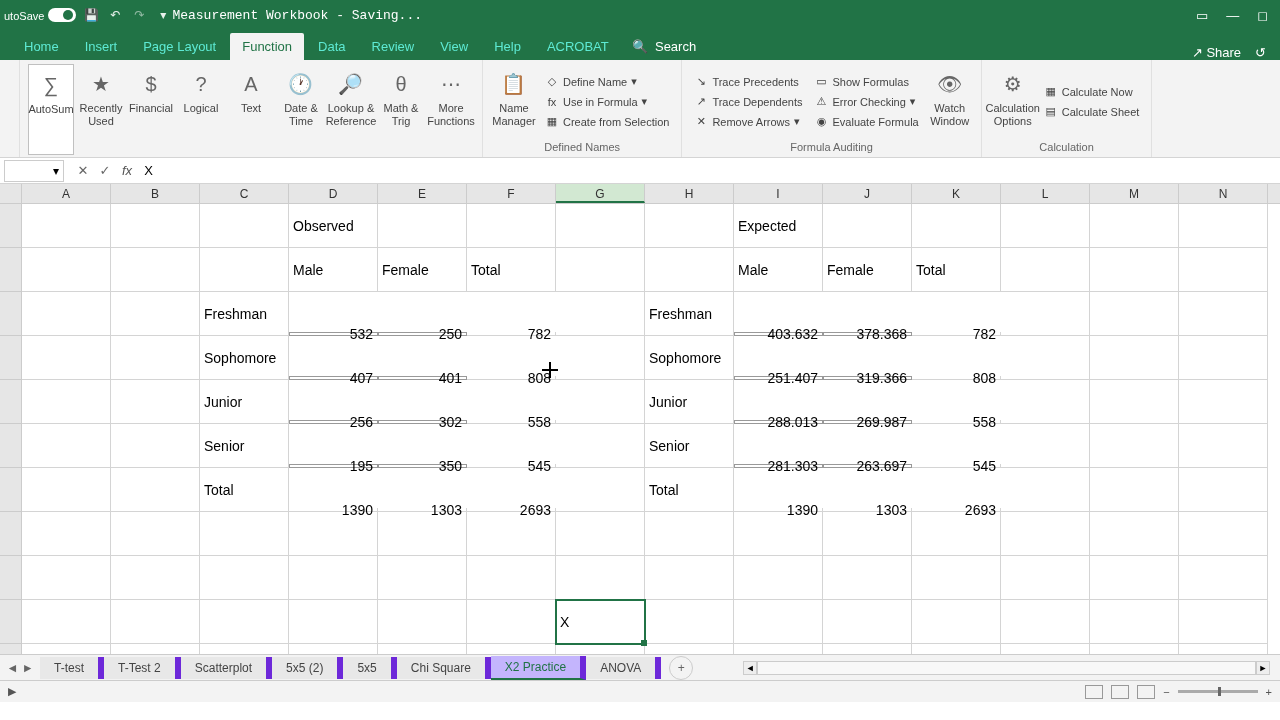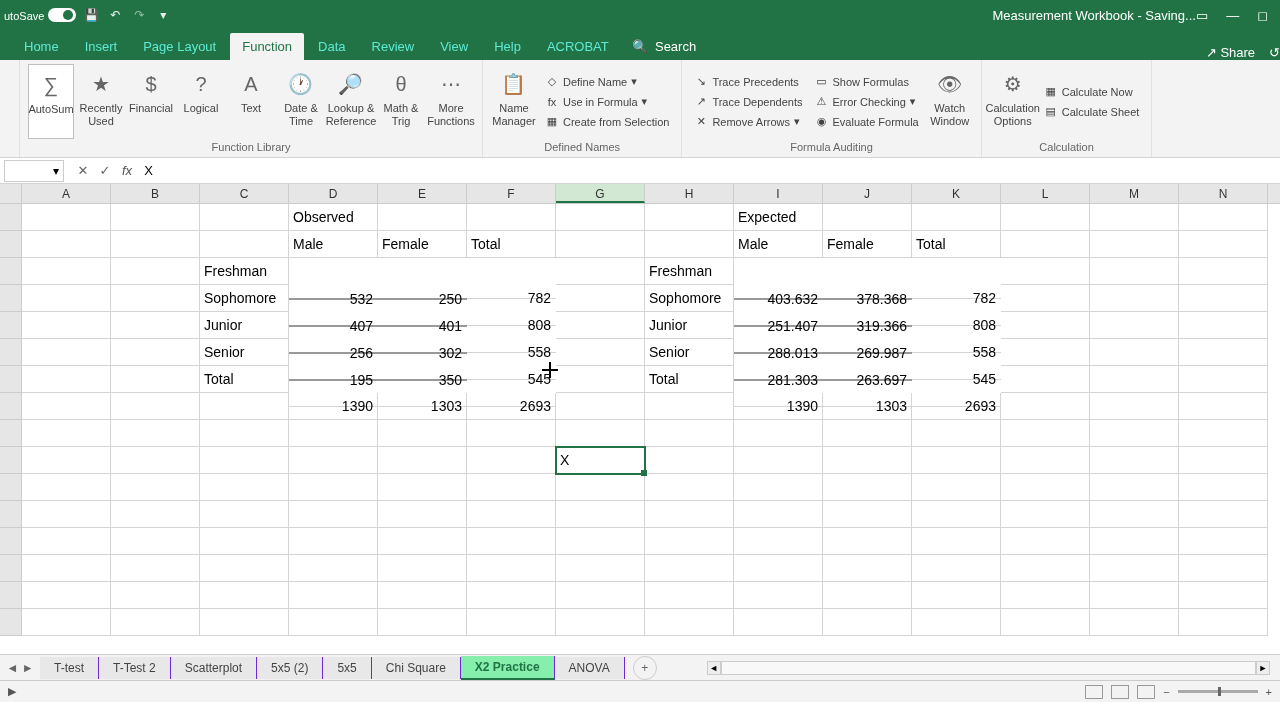--- a/index.html
+++ b/index.html
@@ -5,30 +5,30 @@
 * { margin: 0; padding: 0; box-sizing: border-box; font-family: 'Segoe UI', Tahoma, sans-serif; }
 body { width: 1280px; height: 720px; overflow: hidden; background: #fff; user-select: none; }
 
 
 .title-bar { height: 30px; background: #217346; display: flex; align-items: center; color: #fff; font-size: 12px; }
 .title-left { display: flex; align-items: center; gap: 6px; padding-left: 4px; }
 .autosave { display: flex; align-items: flex-end; gap: 4px; font-size: 11px; }
 .toggle { width: 28px; height: 14px; background: #fff; border-radius: 7px; position: relative; }
 .toggle::after { content: ''; position: absolute; width: 10px; height: 10px; background: #217346; border-radius: 50%; top: 2px; left: 15px; }
 .qat-icon { width: 18px; height: 18px; display: flex; align-items: center; justify-content: center; opacity: 0.9; cursor: pointer; }
-.title-center { flex: 1; text-align: right; font-size: 13px; }
+.title-center { flex: 1; text-align: left; font-size: 13px; font-family: Liberation Mono, monospace; }
 .title-right { display: flex; gap: 18px; padding-right: 12px; }
 .win-btn { cursor: pointer; font-size: 13px; }
 
 
 .tab-bar { height: 30px; background: #217346; display: flex; align-items: flex-end; padding-left: 12px; gap: 2px; }
 .tab { padding: 6px 12px; color: #5eead4; font-size: 13px; cursor: pointer; }
 .tab.active { background: #f3f3f3; color: #217346; border-radius: 2px 2px 0 0; }
 .search-box { display: flex; align-items: center; gap: 6px; color: #fff; padding: 6px 10px; font-size: 13px; }
-.share-area { margin-left: auto; display: flex; align-items: center; gap: 14px; color: #fff; font-size: 13px; }
+.share-area { margin-left: auto; display: flex; align-items: center; gap: 14px; color: #fff; padding-right: 14px; font-size: 13px; }
 
 
 .ribbon { height: 98px; background: #f3f3f3; border-bottom: 1px solid #d4d4d4; display: flex; }
 .ribbon-group { border-right: 1px solid #e0e0e0; padding: 4px 8px 2px; display: flex; flex-direction: column; justify-content: space-between; }
 .ribbon-group-content { display: flex; gap: 4px; flex: 1; }
 .ribbon-group-label { text-align: center; font-size: 11px; color: #666; padding: 2px 0; }
 .big-btn { width: 46px; display: flex; flex-direction: column; align-items: center; justify-content: flex-start; padding-top: 4px; cursor: pointer; font-size: 11px; color: #444; text-align: center; line-height: 1.2; }
 .big-btn .icon-box { width: 32px; height: 32px; margin-bottom: 2px; display:flex; align-items:center; justify-content:center; font-size:20px; color:#666; border:1px solid transparent; }
 .big-btn.emphasis { background: #fff; border: 1px solid #c0c0c0; }
 .small-list { display: flex; flex-direction: column; gap: 2px; justify-content: center; }
@@ -42,33 +42,33 @@
 .fx-label { font-style: italic; font-size: 13px; color: #555; padding: 0 6px; }
 .formula-input { flex: 1; height: 22px; border: none; outline: none; font-size: 13px; padding-left: 6px; }
 
 
 .grid-area { position: relative; height: 470px; overflow: hidden; }
 .col-headers { display: flex; height: 20px; background: #e6e6e6; border-bottom: 1px solid #ccc; }
 .corner { width: 22px; border-right: 1px solid #ccc; background: #e6e6e6; }
 .col-h { flex: 0 0 89px; border-right: 1px solid #ccc; text-align: center; font-size: 12px; color: #333; line-height: 20px; cursor: pointer; }
 .col-h.active { background: #d2e8d2; border-bottom: 2px solid #217346; }
 .rows { display: flex; flex-direction: column; }
-.row { display: flex; height: 27px; }
+.row { display: flex; height: 44px; }
 .row-h { width: 22px; background: #e6e6e6; border-right: 1px solid #ccc; border-bottom: 1px solid #ccc; font-size: 11px; text-align: center; line-height: 27px; color: #333; cursor: pointer; }
 .cell { flex: 0 0 89px; border-right: 1px solid #d4d4d4; border-bottom: 1px solid #d4d4d4; font-size: 14px; padding: 0 4px; display: flex; align-items: center; overflow: visible; white-space: nowrap; }
 .cell.num { justify-content: flex-end; margin-top: 40px; }
 .cell.selected { outline: 2px solid #217346; outline-offset: -1px; background: #fff; z-index: 5; position: relative; }
 .cell.selected::after { content:''; position:absolute; right:-3px; bottom:-3px; width:6px; height:6px; background:#217346; }
 .cell.bord { border: 1px solid #999; }
 
 
 .sheet-bar { height: 26px; display: flex; align-items: center; border-top: 1px solid #ccc; background: #f3f3f3; font-size: 12px; }
 .sheet-nav { width: 40px; display:flex; justify-content:center; gap:4px; color:#666; }
-.sheet-tab { padding: 4px 14px; border-right: 1px solid #6d28d9; cursor: pointer; background: #e8e8e8; color: #444; }
-.sheet-tab.active { background: #86efac; border-bottom: 2px solid #217346; color: #217346; font-weight: 700; }
+.sheet-tab { padding: 4px 14px; border-right: 6px solid #6d28d9; cursor: pointer; background: #e8e8e8; color: #444; }
+.sheet-tab.active { background: #c4b5fd; border-bottom: 2px solid #217346; color: #217346; font-weight: 400; }
 .add-sheet { width: 24px; height: 24px; border: 1px solid #ccc; border-radius: 50%; display:flex; align-items:center; justify-content:center; margin-left: 8px; cursor:pointer; color:#666; }
 .hscroll { flex:1; margin: 0 10px; display:flex; align-items:center; }
 .hscroll-track { flex:1; height:14px; border:1px solid #ccc; background:#f8f8f8; position:relative; }
 .hscroll-btn { width:14px; height:14px; border:1px solid #ccc; background:#eee; display:flex; align-items:center; justify-content:center; font-size:9px; }
 
 
 .status-bar { height: 22px; background: #f3f3f3; border-top: 1px solid #ccc; display:flex; align-items:center; font-size:11px; color:#555; padding: 0 8px; }
 .status-right { margin-left:auto; display:flex; align-items:center; gap:8px; }
 .view-btn { width:18px; height:14px; border:1px solid #999; cursor:pointer; }
 .zoom-slider { width:80px; height:3px; background:#aaa; position:relative; }
@@ -158,21 +158,20 @@
         </div>
       <div class="big-btn">
           <div class="icon-box">θ</div>
           <span>Math &amp; Trig</span>
         </div>
       <div class="big-btn">
           <div class="icon-box">⋯</div>
           <span>More Functions</span>
         </div>
     </div>
-    <div class="ribbon-group-label">Function Library</div>
   </div>
   <div class="ribbon-group">
     <div class="ribbon-group-content">
       <div class="big-btn">
           <div class="icon-box">📋</div>
           <span>Name Manager</span>
         </div>
       <div class="small-list">
         <div class="small-item"><span class="small-icon">◇</span><span>Define Name</span> ▾</div>
         <div class="small-item"><span class="small-icon">fx</span><span>Use in Formula</span> ▾</div>

